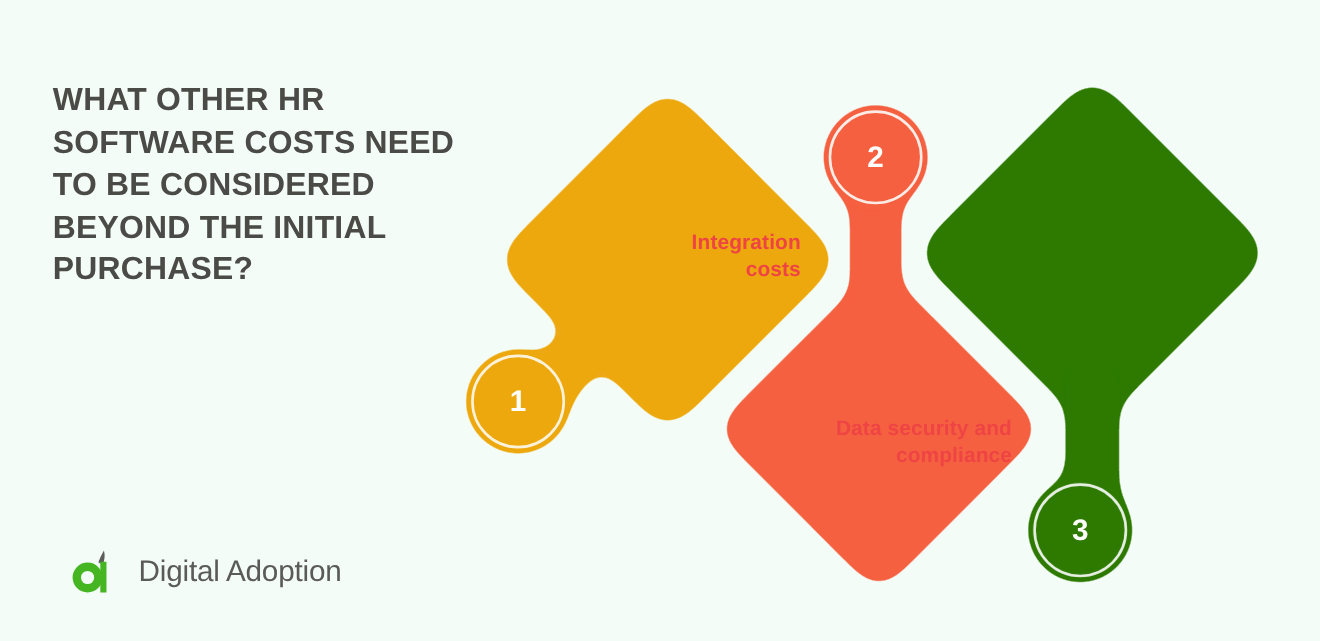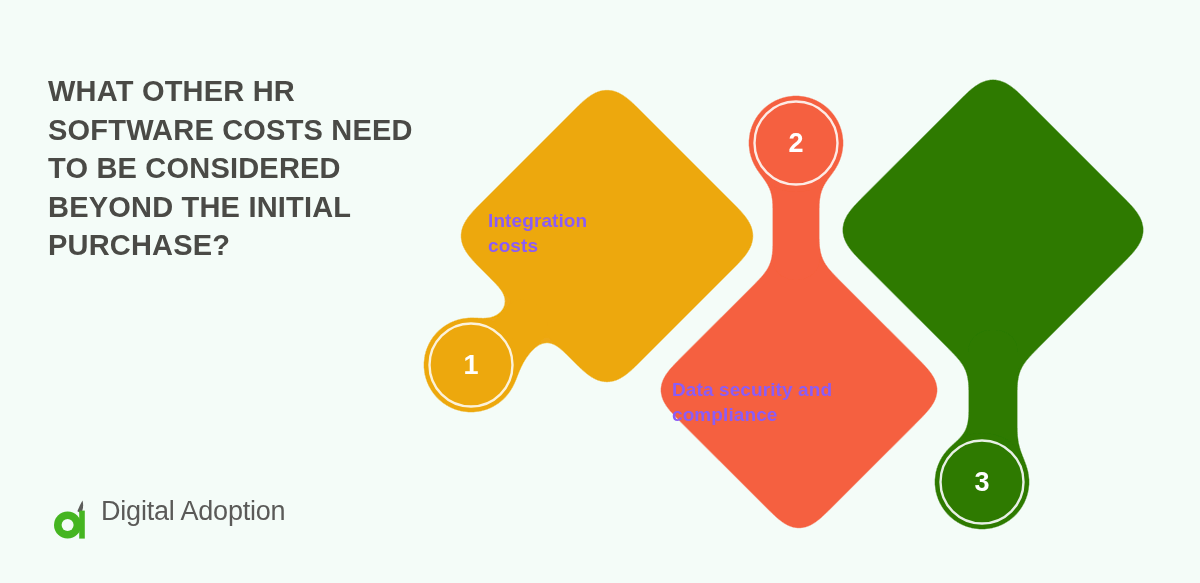--- a/index.html
+++ b/index.html
@@ -46,22 +46,22 @@
   }
   .stage svg {
     display: block;
     width: 1200px;
     height: 583px;
   }
 
   
   .shape-label {
     position: absolute;
-    text-align: left;
-    color: #8b5cf6;
+    text-align: right;
+    color: #ef4444;
     font-family: "Liberation Sans", sans-serif;
     font-weight: bold;
     font-size: 19px;
     line-height: 1.32;
     letter-spacing: 0.1px;
     white-space: pre-line;
     pointer-events: none;
   }
   .label-orange { left: 488px; top: 208px; width: 240px; }
   .label-red    { left: 672px; top: 377px; width: 248px; }
@@ -78,24 +78,25 @@
     line-height: 96px;
     pointer-events: none;
   }
   .badge-1 { left: 423px; top: 317px; }
   .badge-2 { left: 748px; top: 95px; }
   .badge-3 { left: 934px; top: 434px; }
 
   
   .logo {
     position: absolute;
-    left: 52px;
+    left: 64px;
     top: 498px;
     display: flex;
-    gap: 9px;
+    align-items: center;
+    gap: 22px;
   }
   .logo-mark {
     width: 40px;
     height: 42px;
     flex: 0 0 auto;
   }
   .logo-text {
     font-family: "Liberation Sans", sans-serif;
     font-size: 27px;
     color: #5a5a58;

